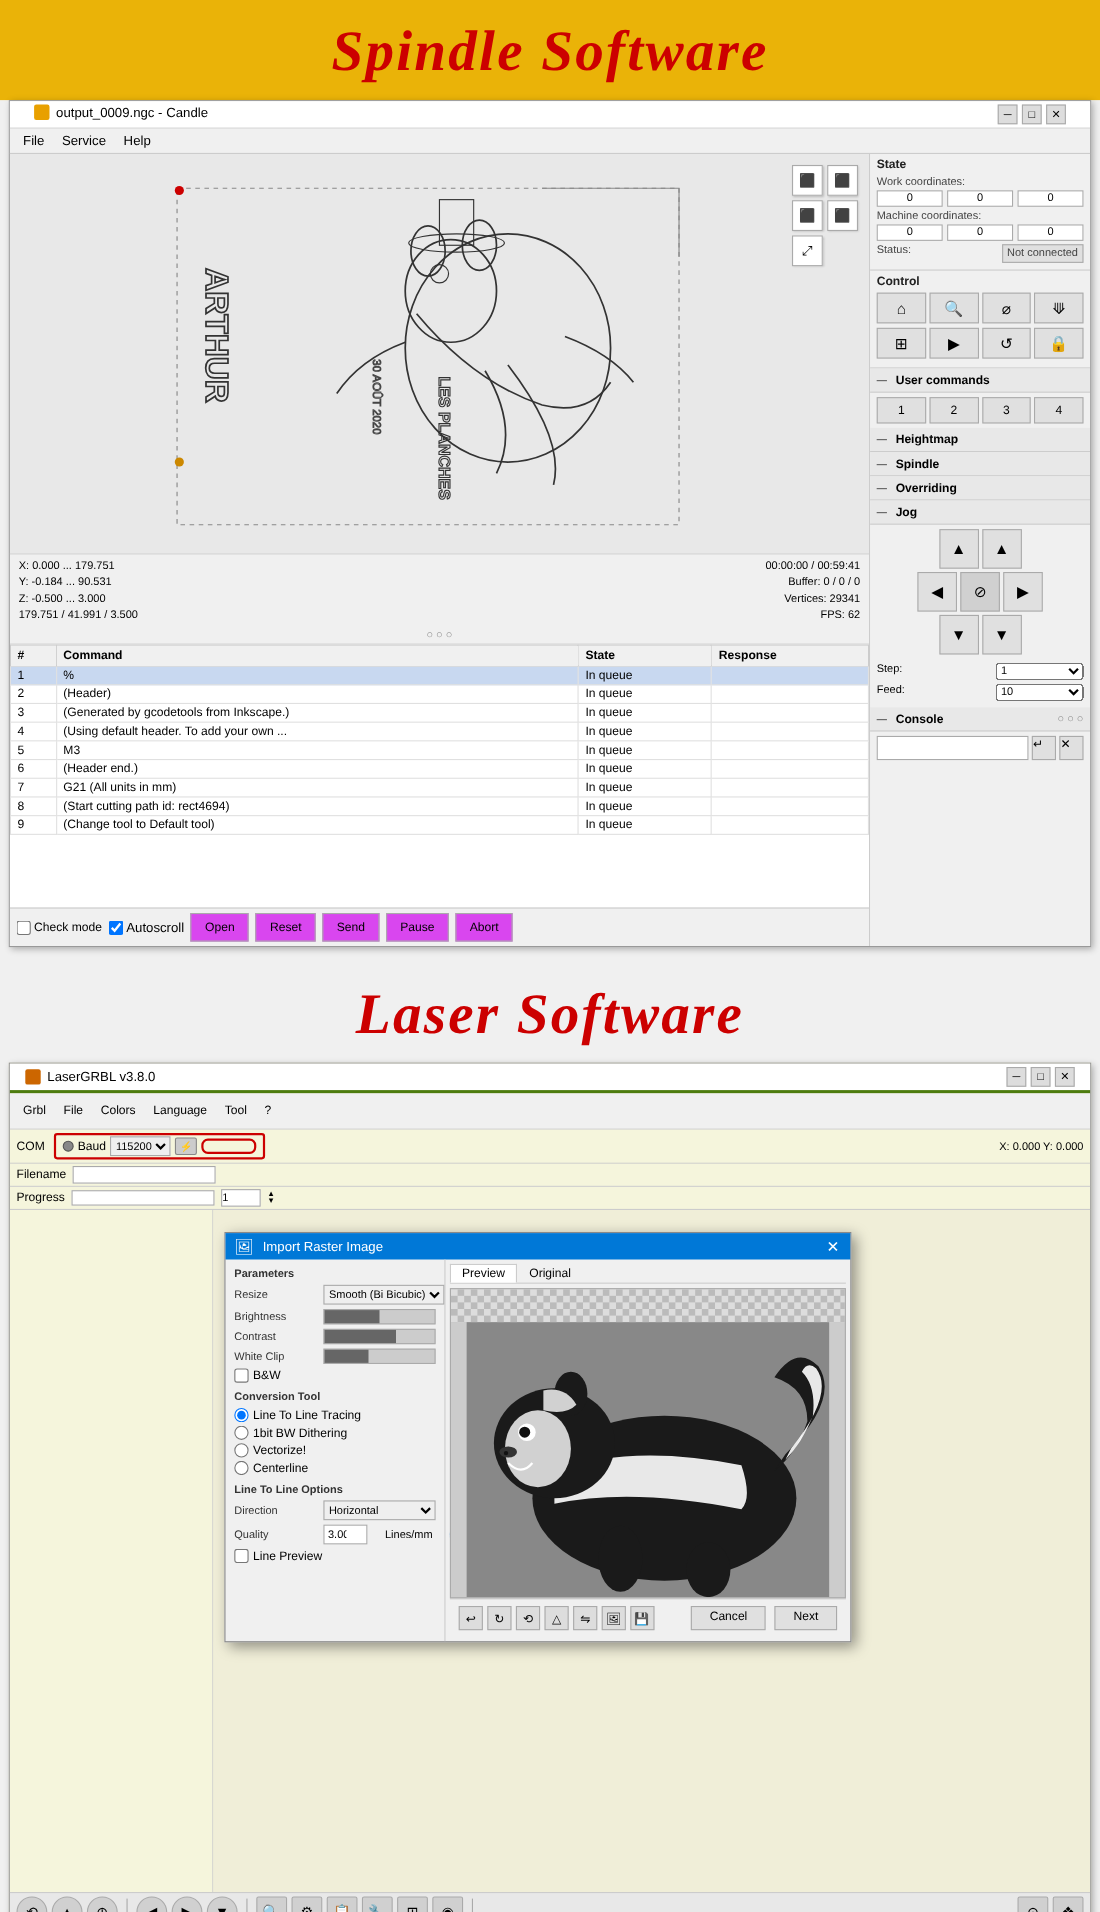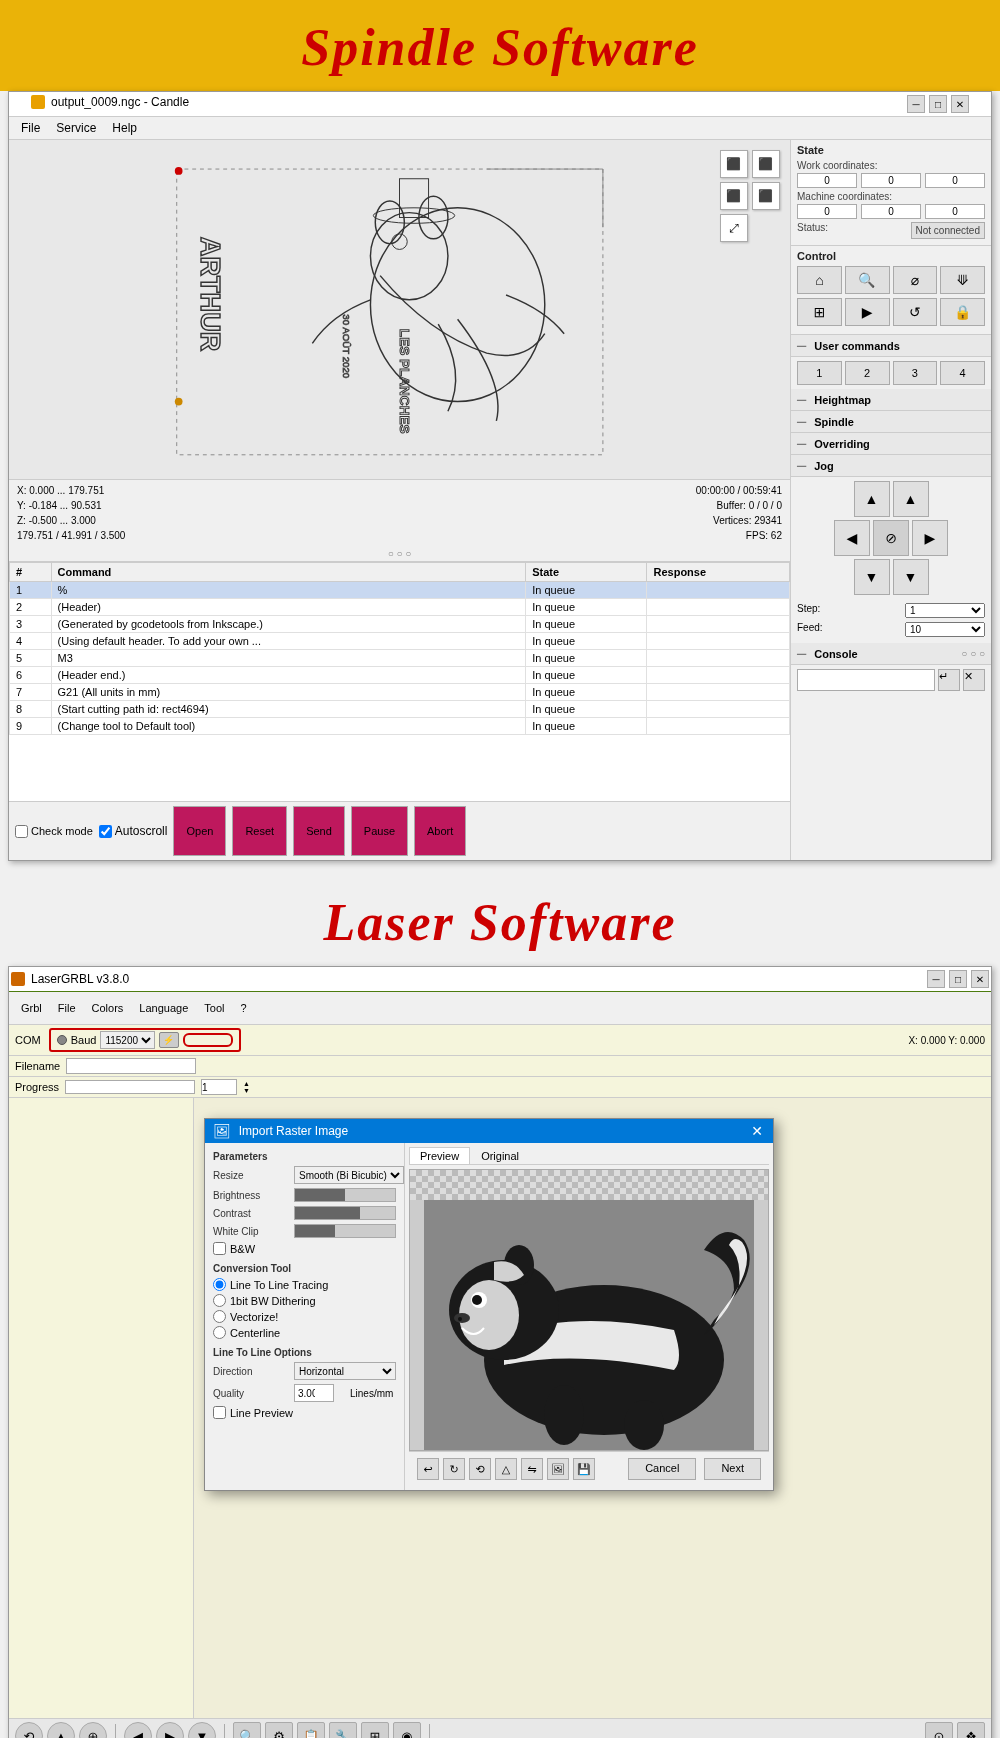--- a/index.html
+++ b/index.html
@@ -153,22 +153,22 @@
       padding: 2px 6px;
     }
     .cmd-table tr.selected td { background: #c8d8f0; }
     .cmd-toolbar {
       background: #f0f0f0;
       border-top: 1px solid #ccc;
       padding: 4px 6px;
       display: flex; align-items: center; gap: 6px;
     }
     .cmd-toolbar-btn {
-      padding: 18px 12px;
-      background: #be185d;
+      padding: 6px 12px;
+      background: #d946ef;
       border: 1px solid #aaa;
       cursor: pointer;
       font-size: 11px;
     }
     .check-mode { display: flex; align-items: center; gap: 3px; font-size: 11px; }
 
     
     .right-panel {
       width: 200px;
       background: #f0f0f0;
@@ -296,25 +296,25 @@
 
     
     .laser-window {
       background: #f5f5dc;
       border: 1px solid #999;
       margin: 0 8px;
       box-shadow: 2px 2px 6px rgba(0,0,0,0.3);
     }
     .laser-titlebar {
       background: #fff;
-      border-bottom: 1px solid #4d7c0f;
+      border-bottom: 3px solid #4d7c0f;
       display: flex;
       align-items: center;
       justify-content: space-between;
-      padding: 3px 2px;
+      padding: 3px 14px;
       font-size: 12px;
     }
     .laser-menu {
       background: #f0f0f0;
       display: flex;
       gap: 0;
       padding: 8px 4px;
       border-bottom: 1px solid #ccc;
       font-size: 11px;
     }

